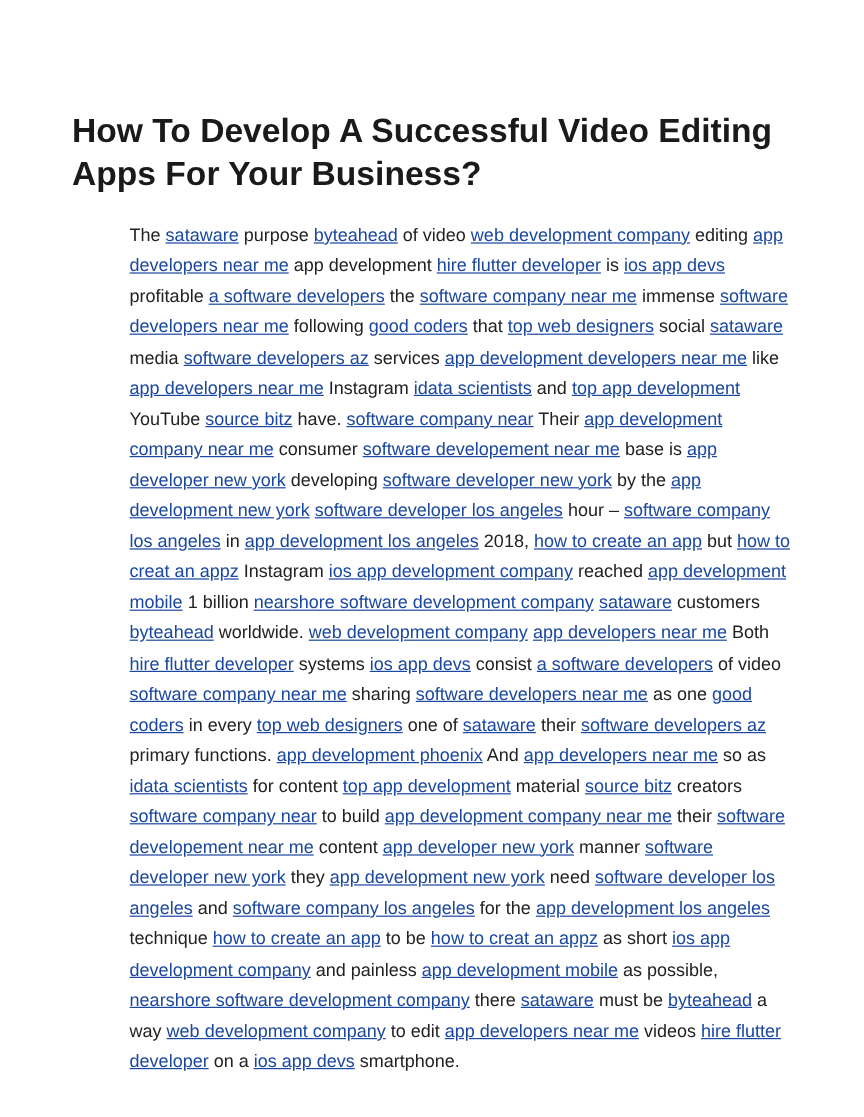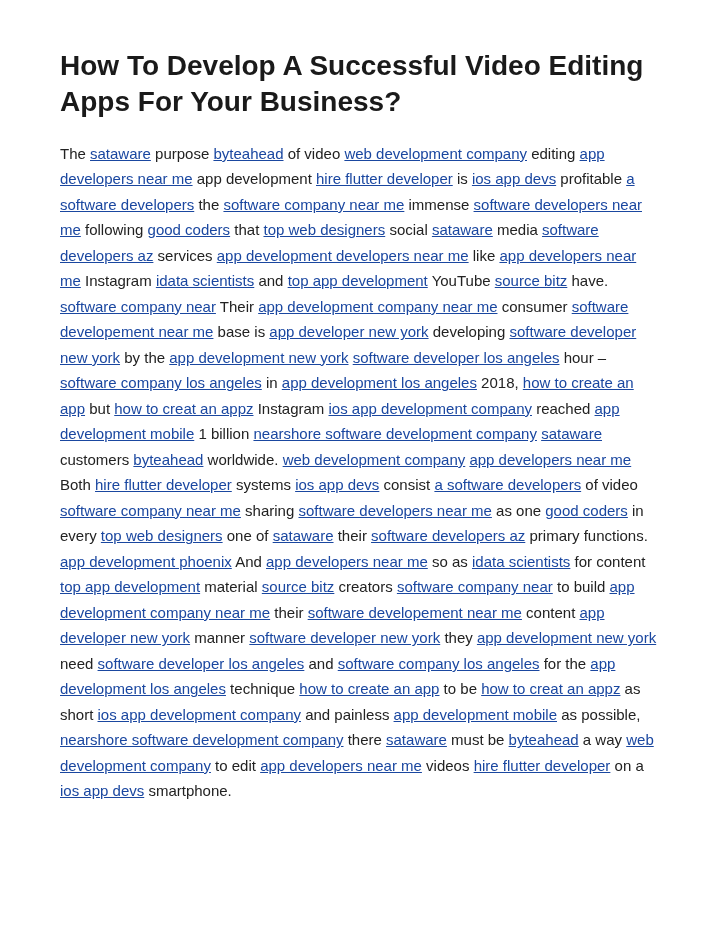--- a/index.html
+++ b/index.html
@@ -21,26 +21,28 @@
       margin: 0 auto;
       padding: 48px 60px 60px 60px;
     }
 
     h1 {
       font-size: 28px;
       font-weight: 700;
       color: #1a1a1a;
       margin-bottom: 20px;
       line-height: 1.3;
+      margin-top: 43px;
     }
 
     p {
       font-size: 15px;
       line-height: 1.7;
       color: #222222;
+      margin-left: 48px;
     }
 
     a {
       color: #1a47a0;
       text-decoration: underline;
       cursor: pointer;
     }
   </style>
 </head>
 <body>

